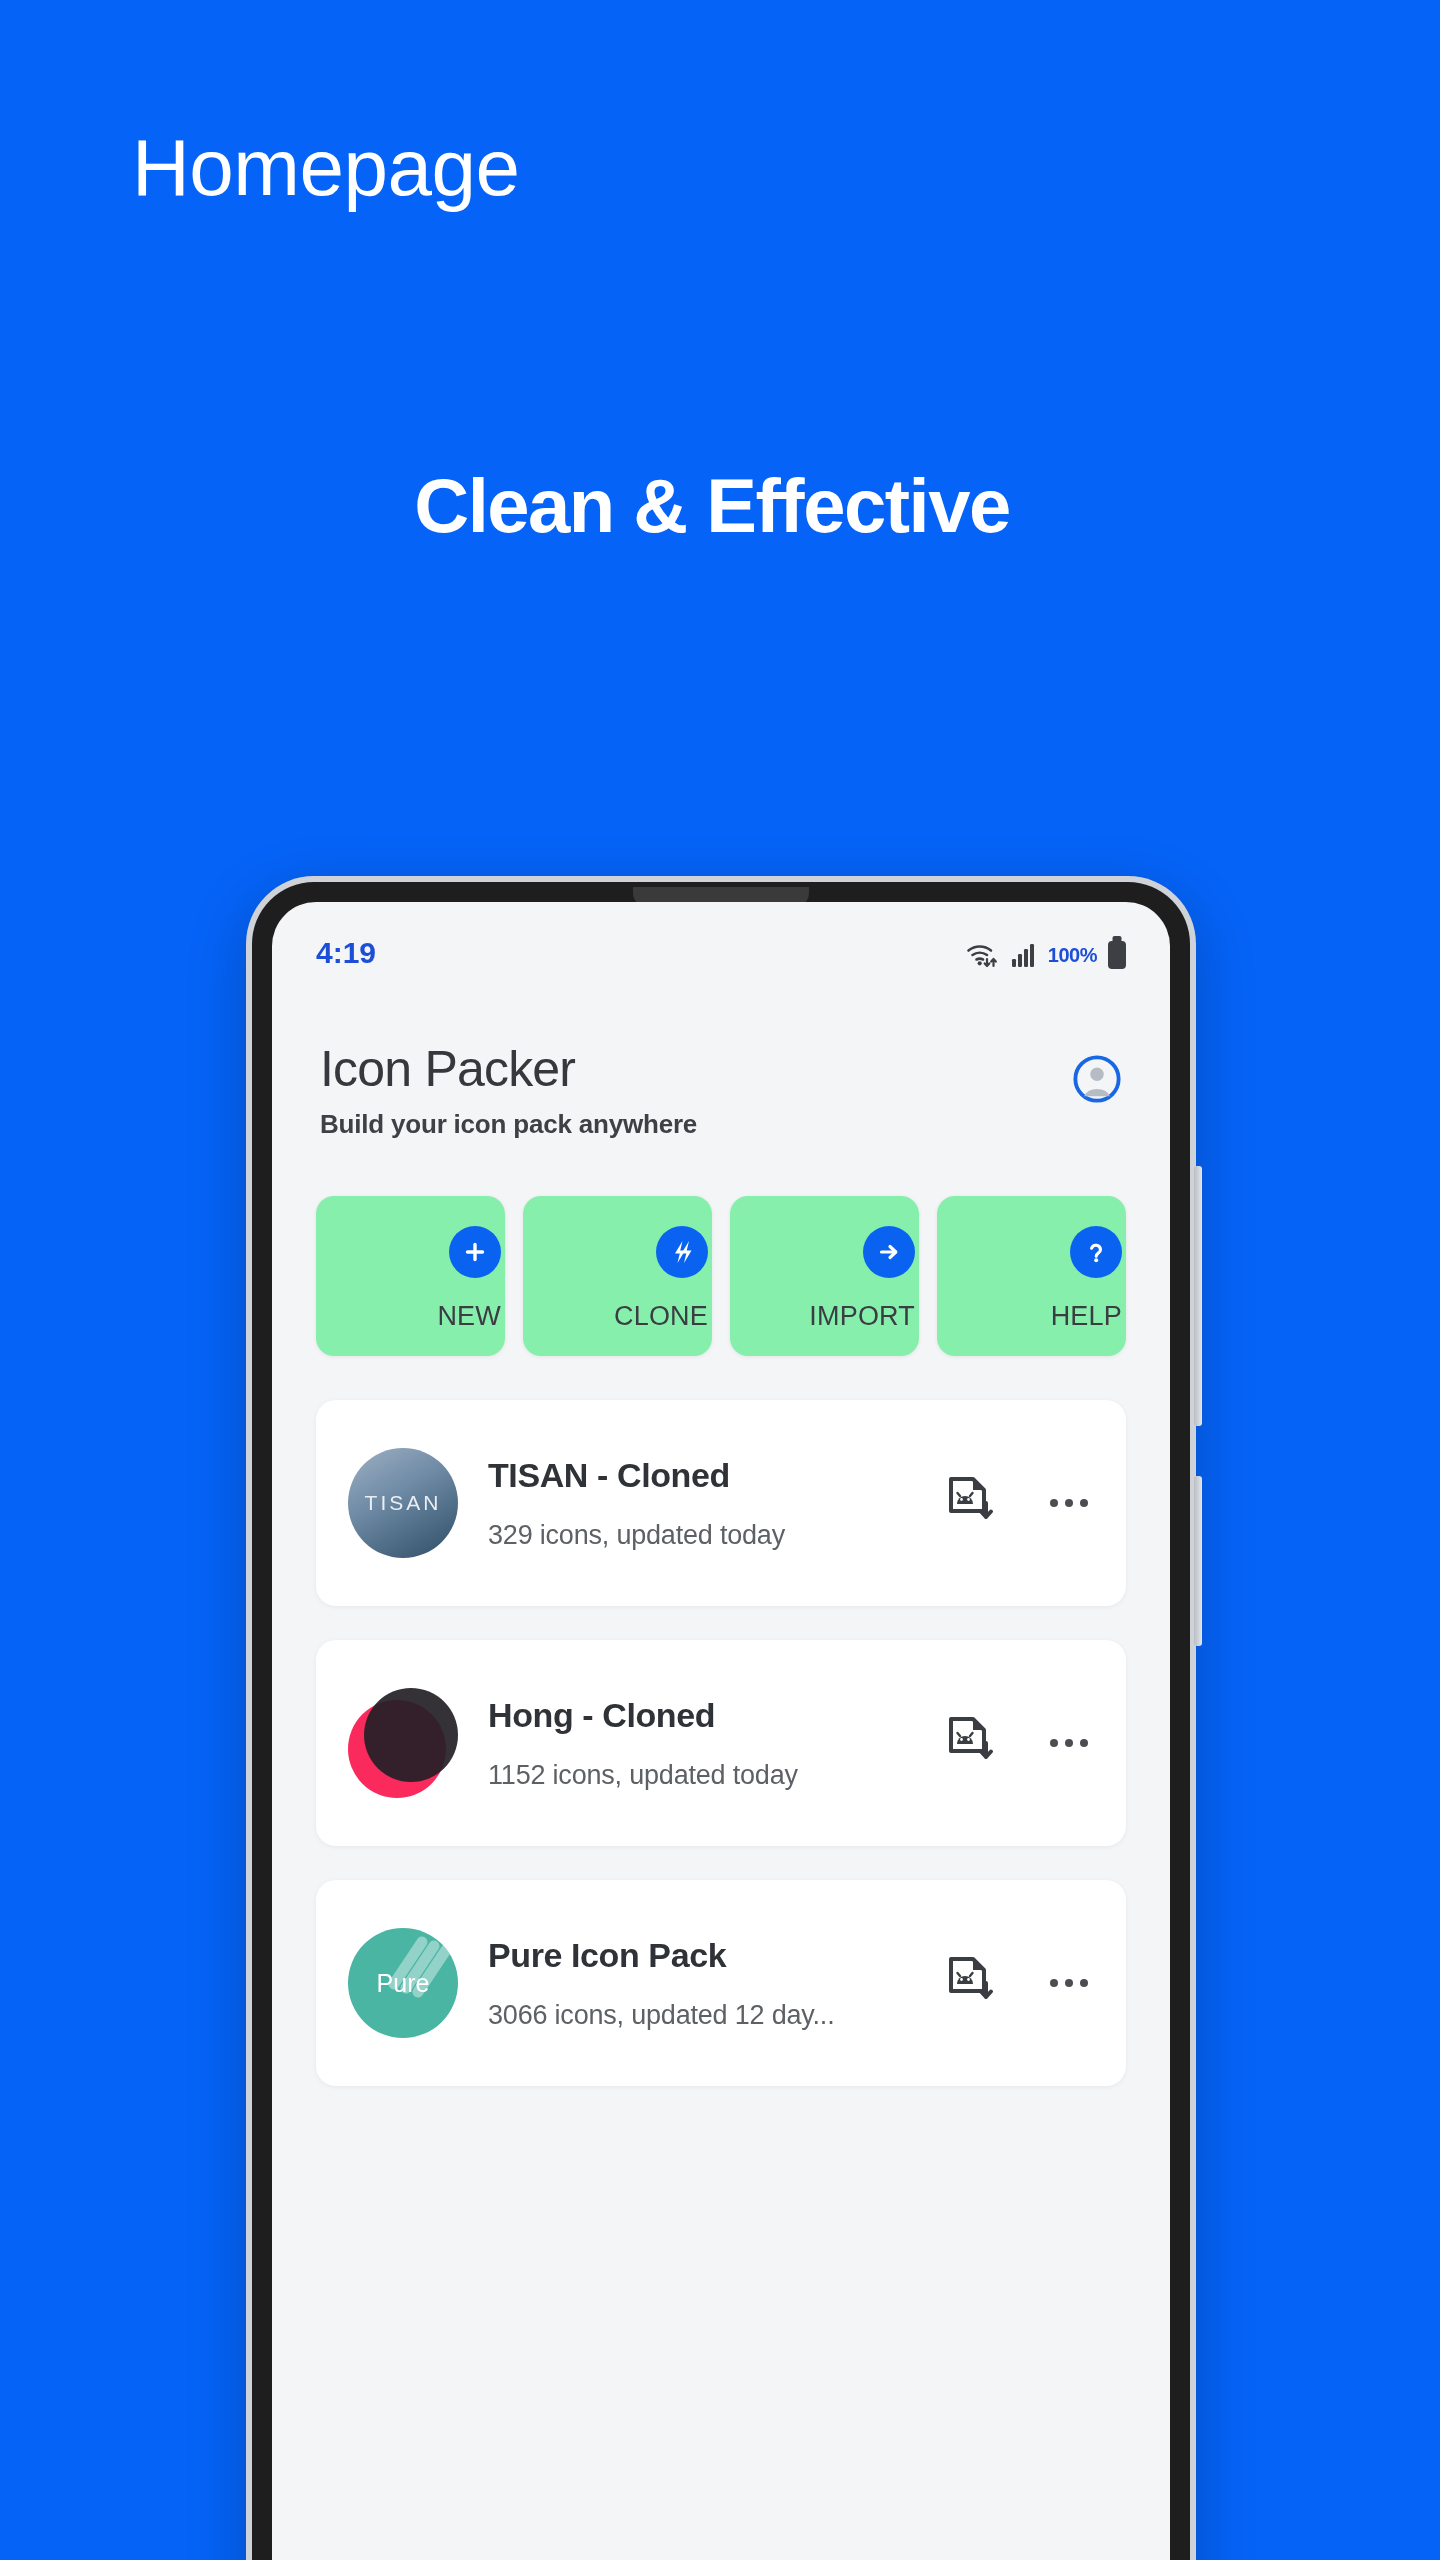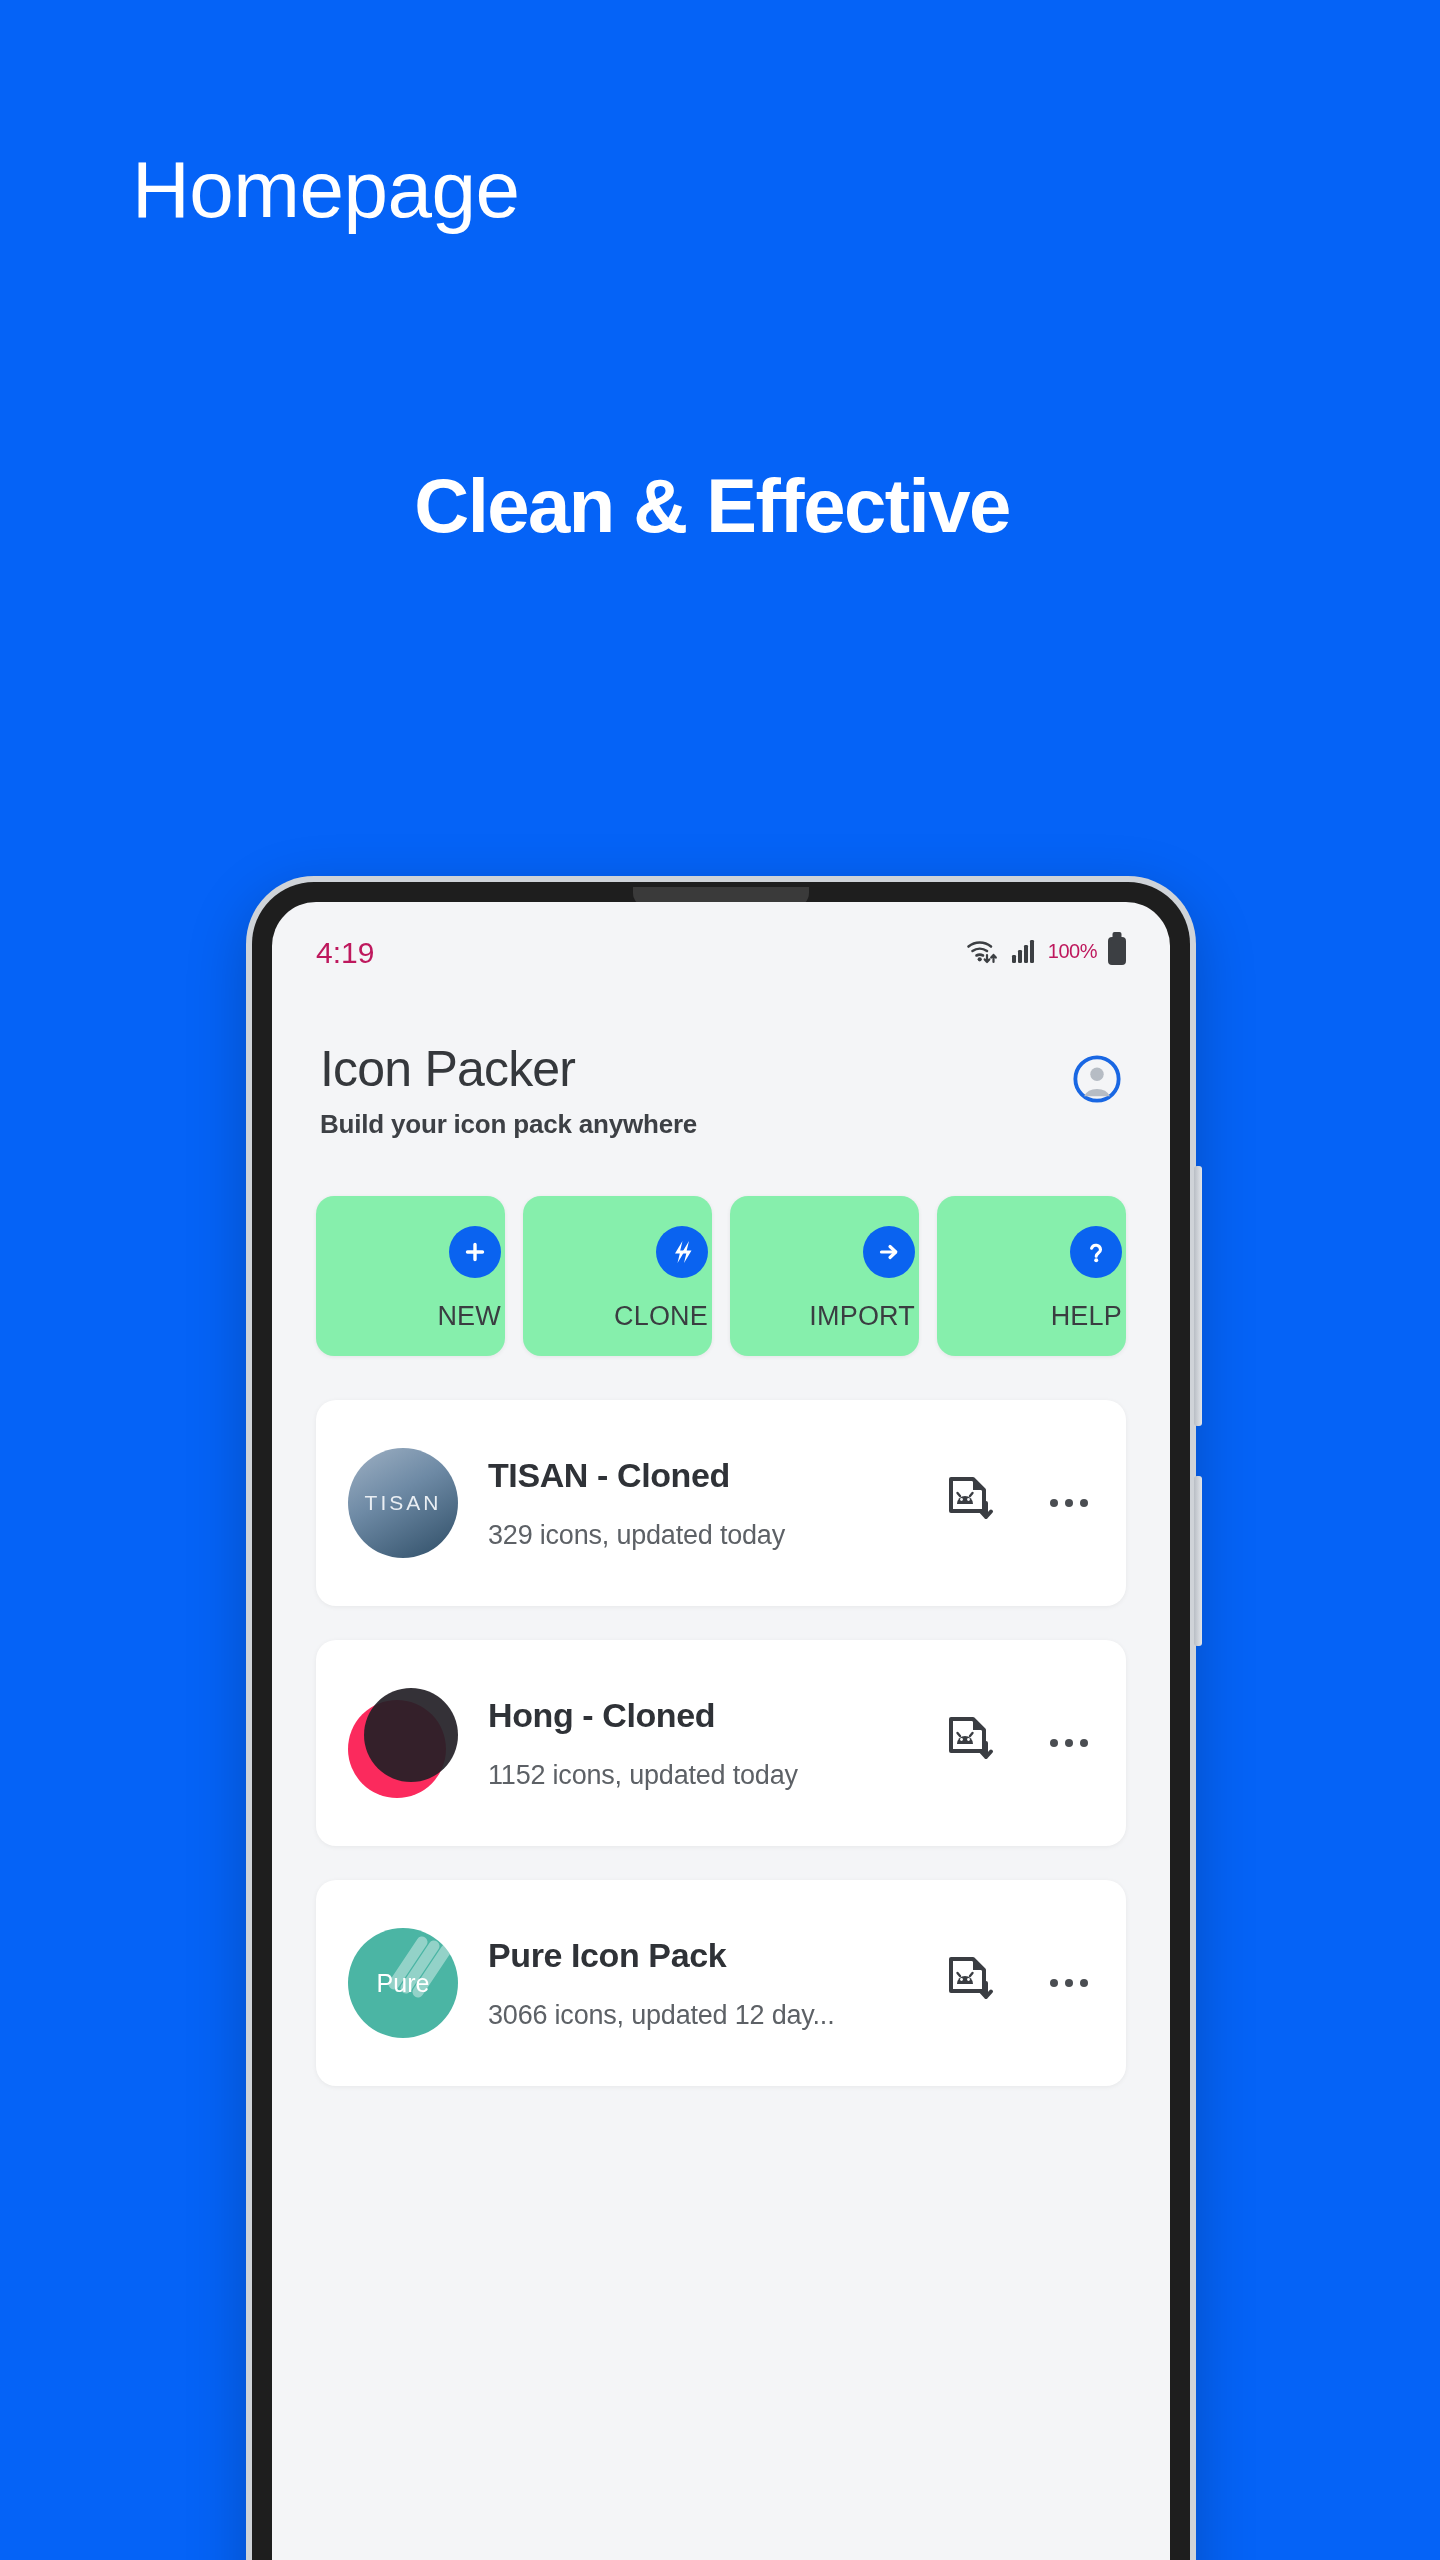--- a/index.html
+++ b/index.html
@@ -20,21 +20,20 @@
   .promo-title {
     position: absolute;
     left: 132px;
     top: 128px;
     font-size: 80px;
     font-weight: 300;
     color: #ffffff;
     letter-spacing: -0.5px;
     line-height: 1;
     white-space: nowrap;
-    margin-top: 22px;
   }
 
   .promo-headline {
     position: absolute;
     left: 0;
     right: 16px;
     top: 468px;
     text-align: center;
     font-size: 76px;
     font-weight: 700;
@@ -94,26 +93,26 @@
     width: 8px;
     background: linear-gradient(to right, #b9bec5, #e3e6ea);
     border-radius: 3px;
   }
   .side-btn.volume { top: 290px; height: 260px; }
   .side-btn.power  { top: 600px; height: 170px; }
 
   
   .status-bar {
     display: flex;
-    align-items: flex-start;
+    align-items: flex-end;
     justify-content: space-between;
     padding: 34px 44px 0 44px;
-    color: #be185d;
+    color: #1d4ed8;
     font-size: 30px;
-    font-weight: 400;
+    font-weight: 700;
   }
   .status-right {
     display: flex;
     align-items: center;
     gap: 11px;
   }
   .status-pct { font-size: 20px; letter-spacing: -0.5px; }
   .battery-glyph {
     width: 18px;
     height: 28px;

